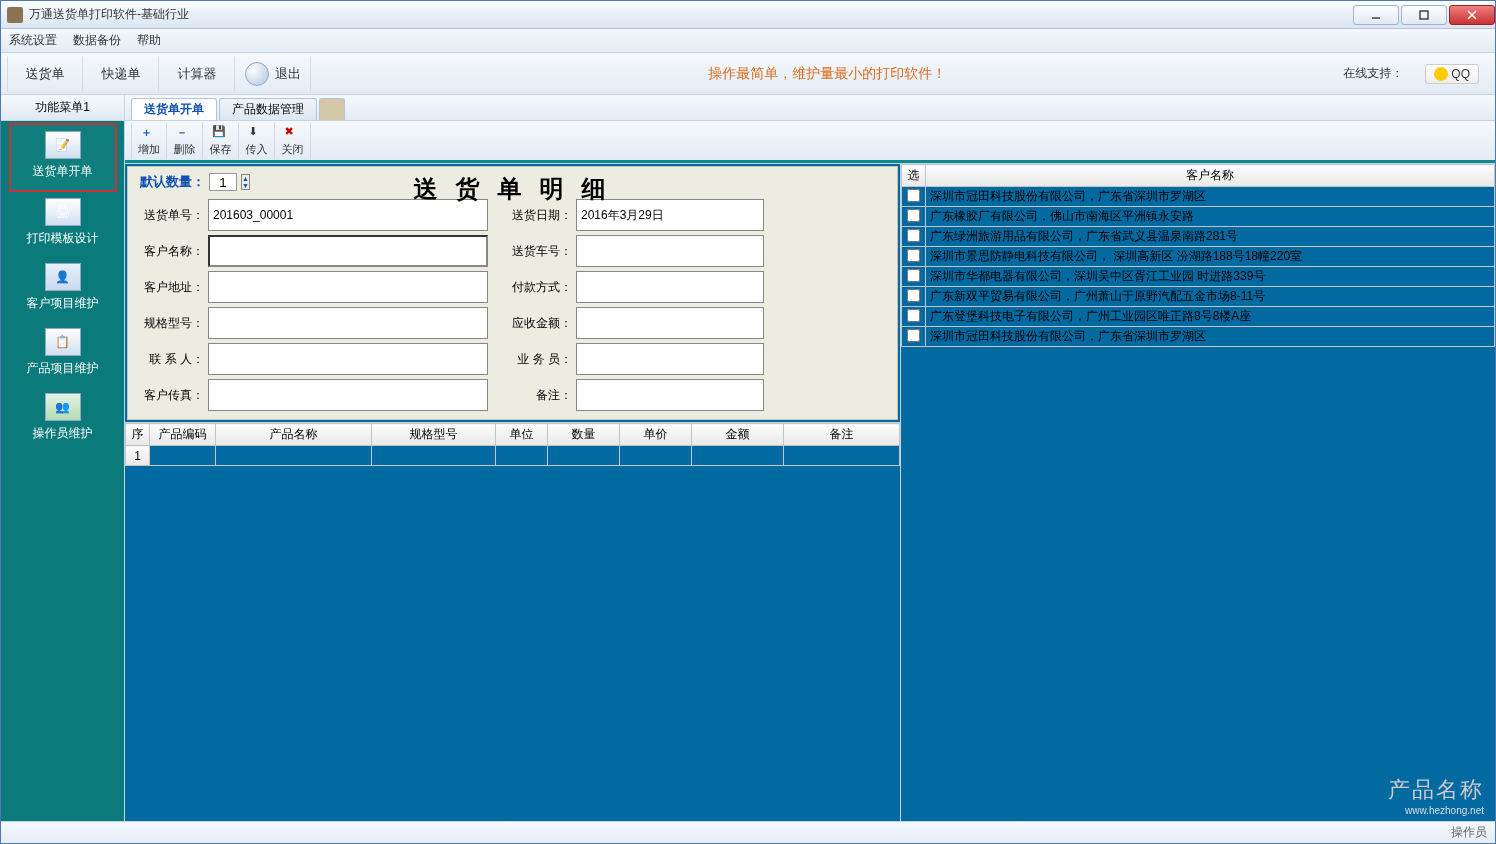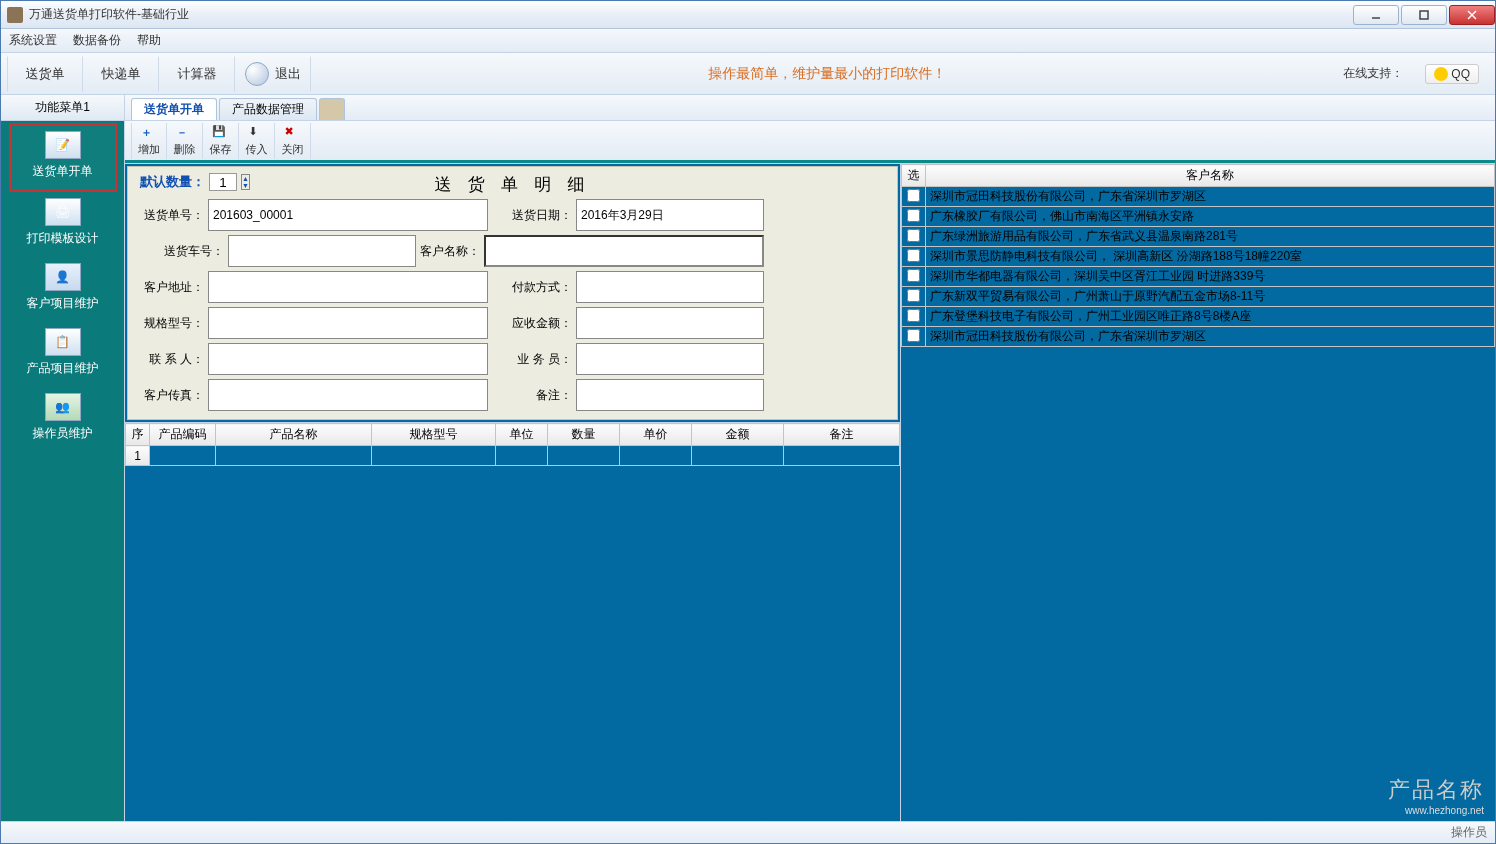--- a/index.html
+++ b/index.html
@@ -48,21 +48,21 @@
 .subtoolbar .stbtn { height: 36px; width: 36px; display: flex; flex-direction: column; align-items: center; justify-content: center; cursor: pointer; font-size: 11px; color: #333; border-right: 1px solid #cfdbe9; }
 .subtoolbar .stbtn:first-child { border-left: 1px solid #cfdbe9; }
 .subtoolbar .stbtn .sicon { width: 16px; height: 16px; margin-bottom: 1px; }
 .subtoolbar .stbtn .sicon.plus { color: #1060c0; font-weight: bold; }
 .subtoolbar .stbtn .sicon.minus { color: #1060c0; font-weight: bold; }
 
 .content { flex: 1; display: flex; min-height: 0; background: #0369a1; border-top: 1px solid #c4d3e5; }
 
 .leftpane { width: 776px; border-right: 1px solid #c4d3e5; display: flex; flex-direction: column; }
 .formwrap { padding: 6px 12px 4px; background: #edece0; border: 1px solid #c8c4b4; margin: 2px; }
-.formtitle { text-align: center; font-size: 17px; font-family: SimSun; font-weight: normal; letter-spacing: 6px; margin-bottom: 2px; }
+.formtitle { text-align: center; font-size: 24px; font-family: SimSun; font-weight: bold; letter-spacing: 6px; margin-bottom: 2px; }
 .defqty { position: absolute; display: flex; align-items: center; gap: 4px; color: #1050b0; font-weight: bold; font-size: 13px; }
 .defqty input { width: 28px; height: 18px; border: 1px solid #999; text-align: center; }
 .formrow { display: flex; margin-bottom: 4px; align-items: center; }
 .formrow .fld { display: flex; align-items: center; }
 .formrow .flabel { width: 68px; text-align: right; padding-right: 4px; font-size: 12px; }
 .formrow input { height: 32px; border: 1px solid #888; background: #fff; padding: 0 4px; font-size: 12px; }
 .formrow .inp1 { width: 280px; }
 .formrow .inp2 { width: 188px; }
 .toprow { position: relative; height: 26px; }
 
@@ -213,27 +213,27 @@
               <div class="fld">
                   <span class="flabel">送货单号：</span>
                   <input class="inp1" value="201603_00001" style="">
                 </div>
               <div class="fld" style="margin-left:20px">
                   <span class="flabel">送货日期：</span>
                   <input class="inp2" value="2016年3月29日" style="">
                 </div>
             </div>
             <div class="formrow">
-              <div class="fld" style="margin-left:20px">
-                  <span class="flabel">送货车号：</span>
-                  <input class="inp2" value="" style="">
-                </div>
               <div class="fld">
                   <span class="flabel">客户名称：</span>
                   <input class="inp1" style="border: 2px inset rgb(136, 136, 136);" value="">
+                </div>
+              <div class="fld" style="margin-left:20px">
+                  <span class="flabel">送货车号：</span>
+                  <input class="inp2" value="" style="">
                 </div>
             </div>
             <div class="formrow">
               <div class="fld">
                   <span class="flabel">客户地址：</span>
                   <input class="inp1" value="" style="">
                 </div>
               <div class="fld" style="margin-left:20px">
                   <span class="flabel">付款方式：</span>
                   <input class="inp2" value="" style="">

